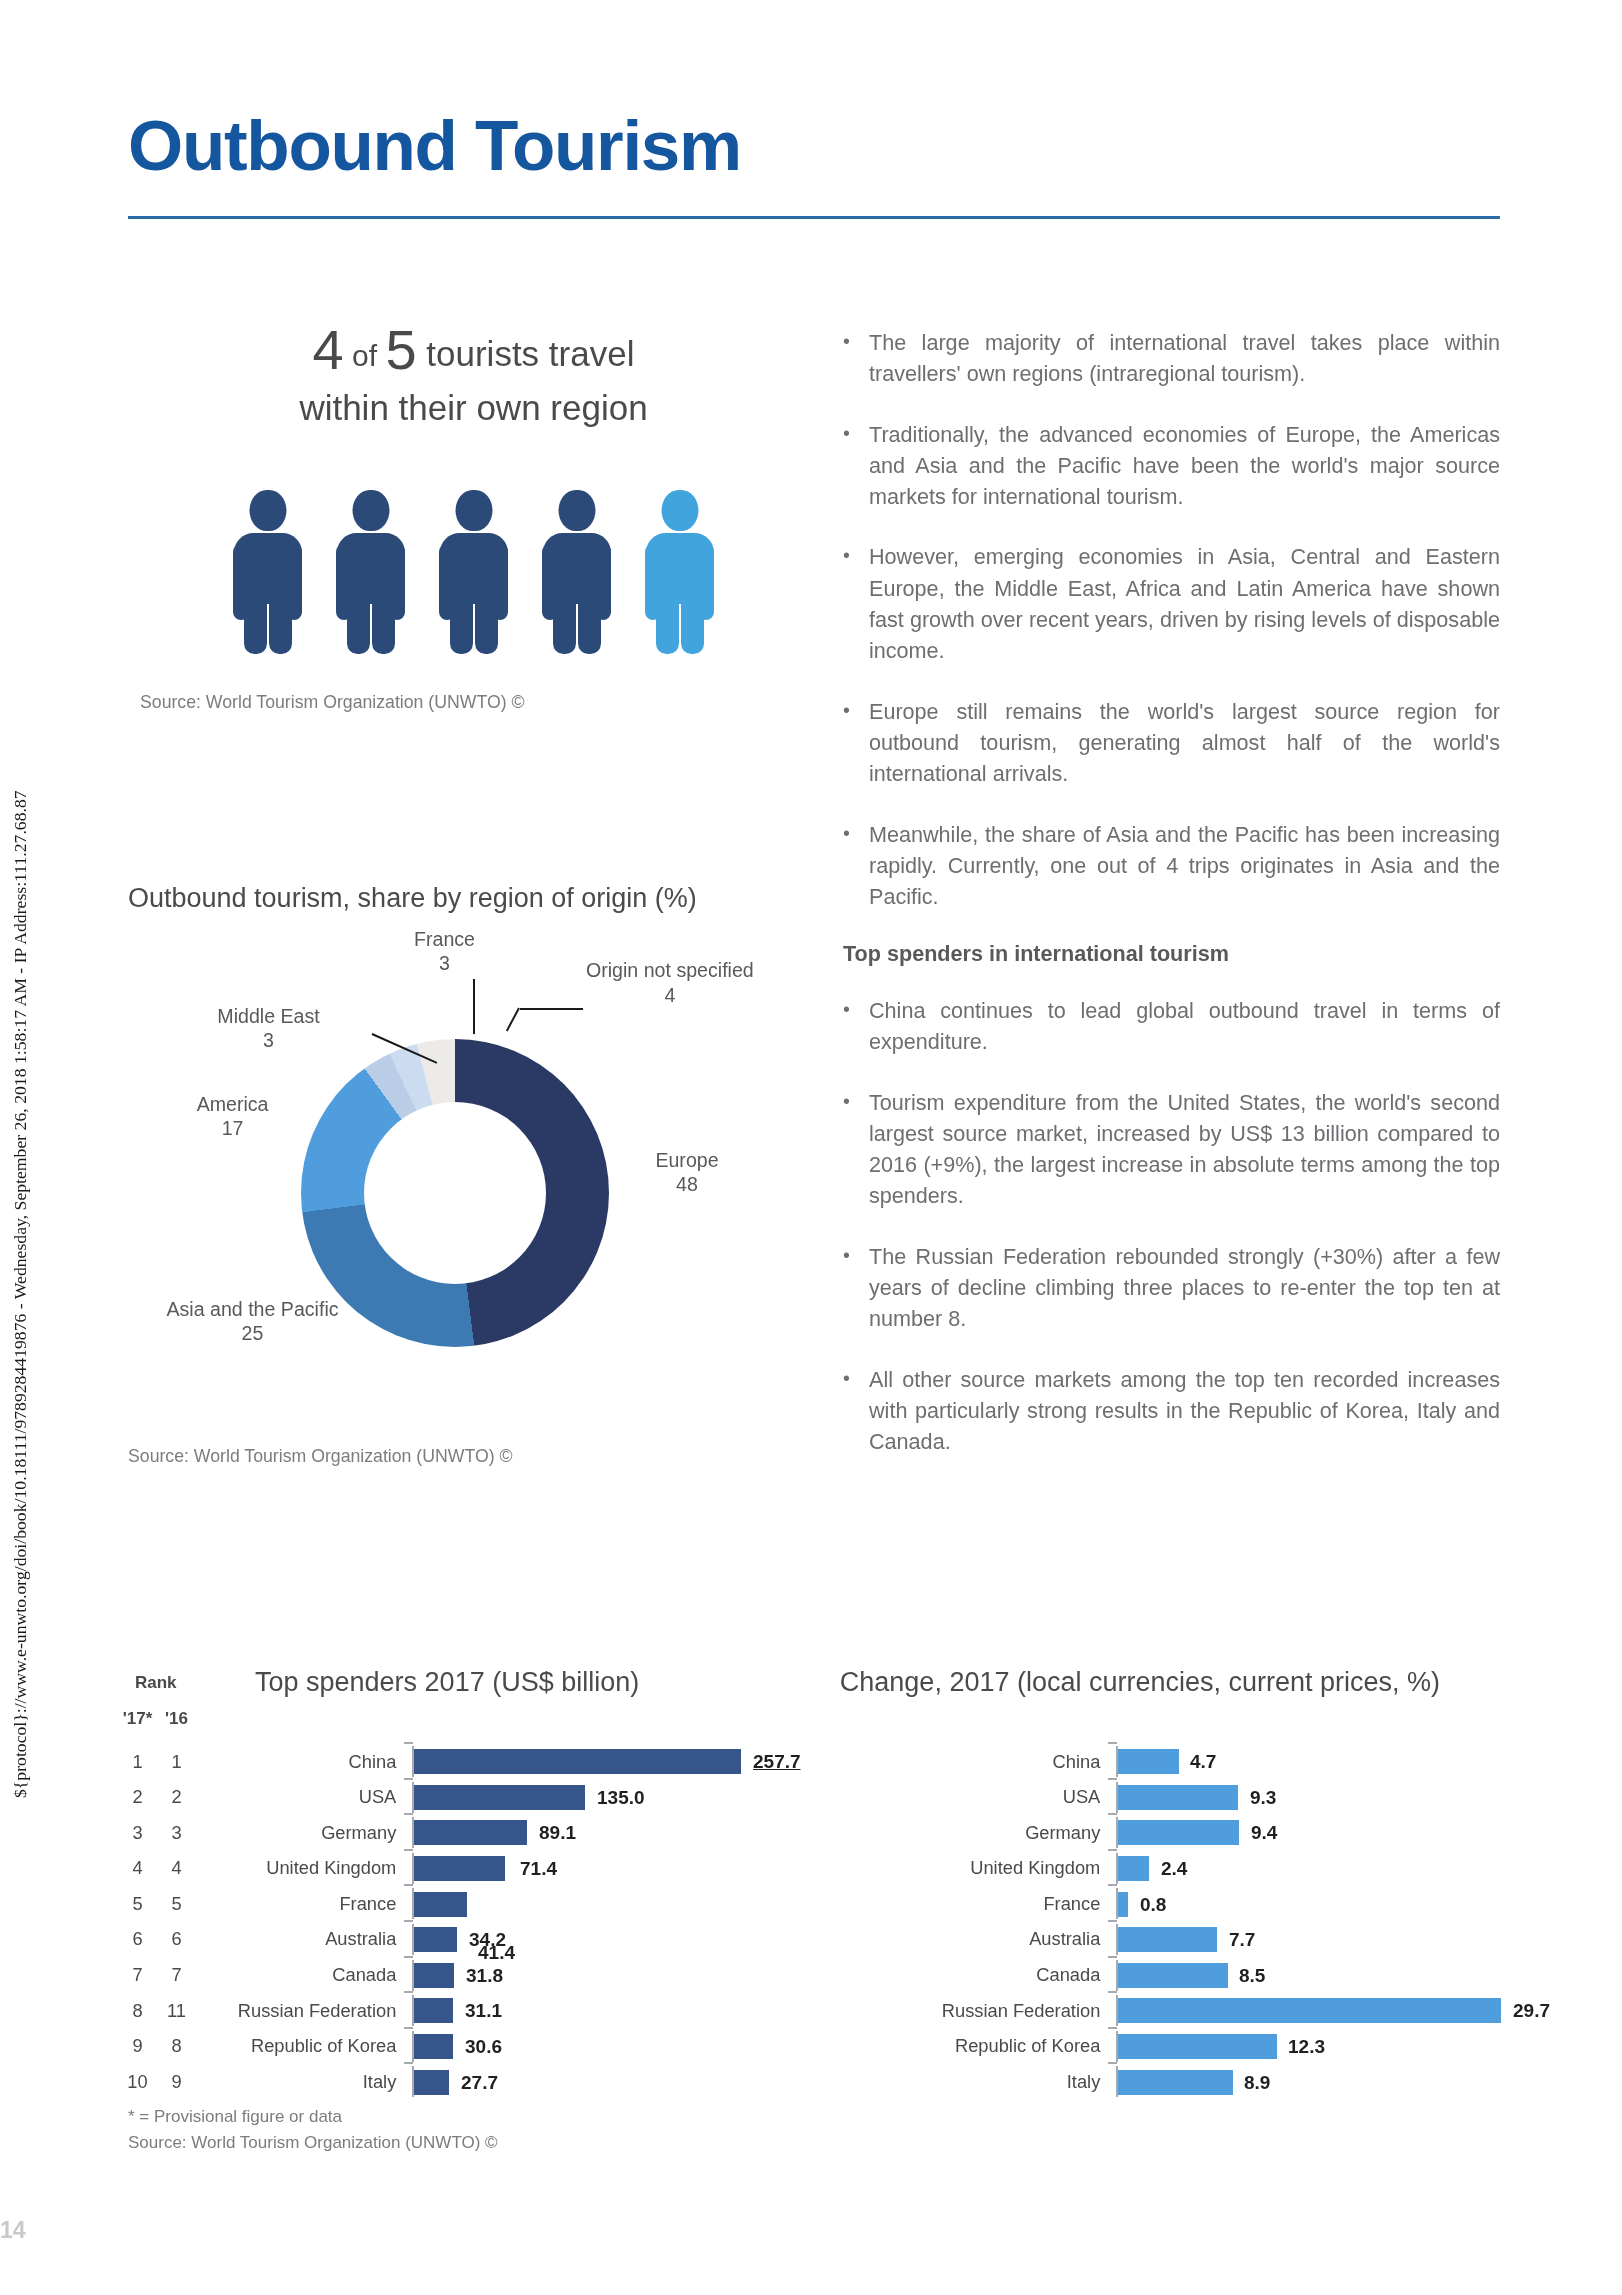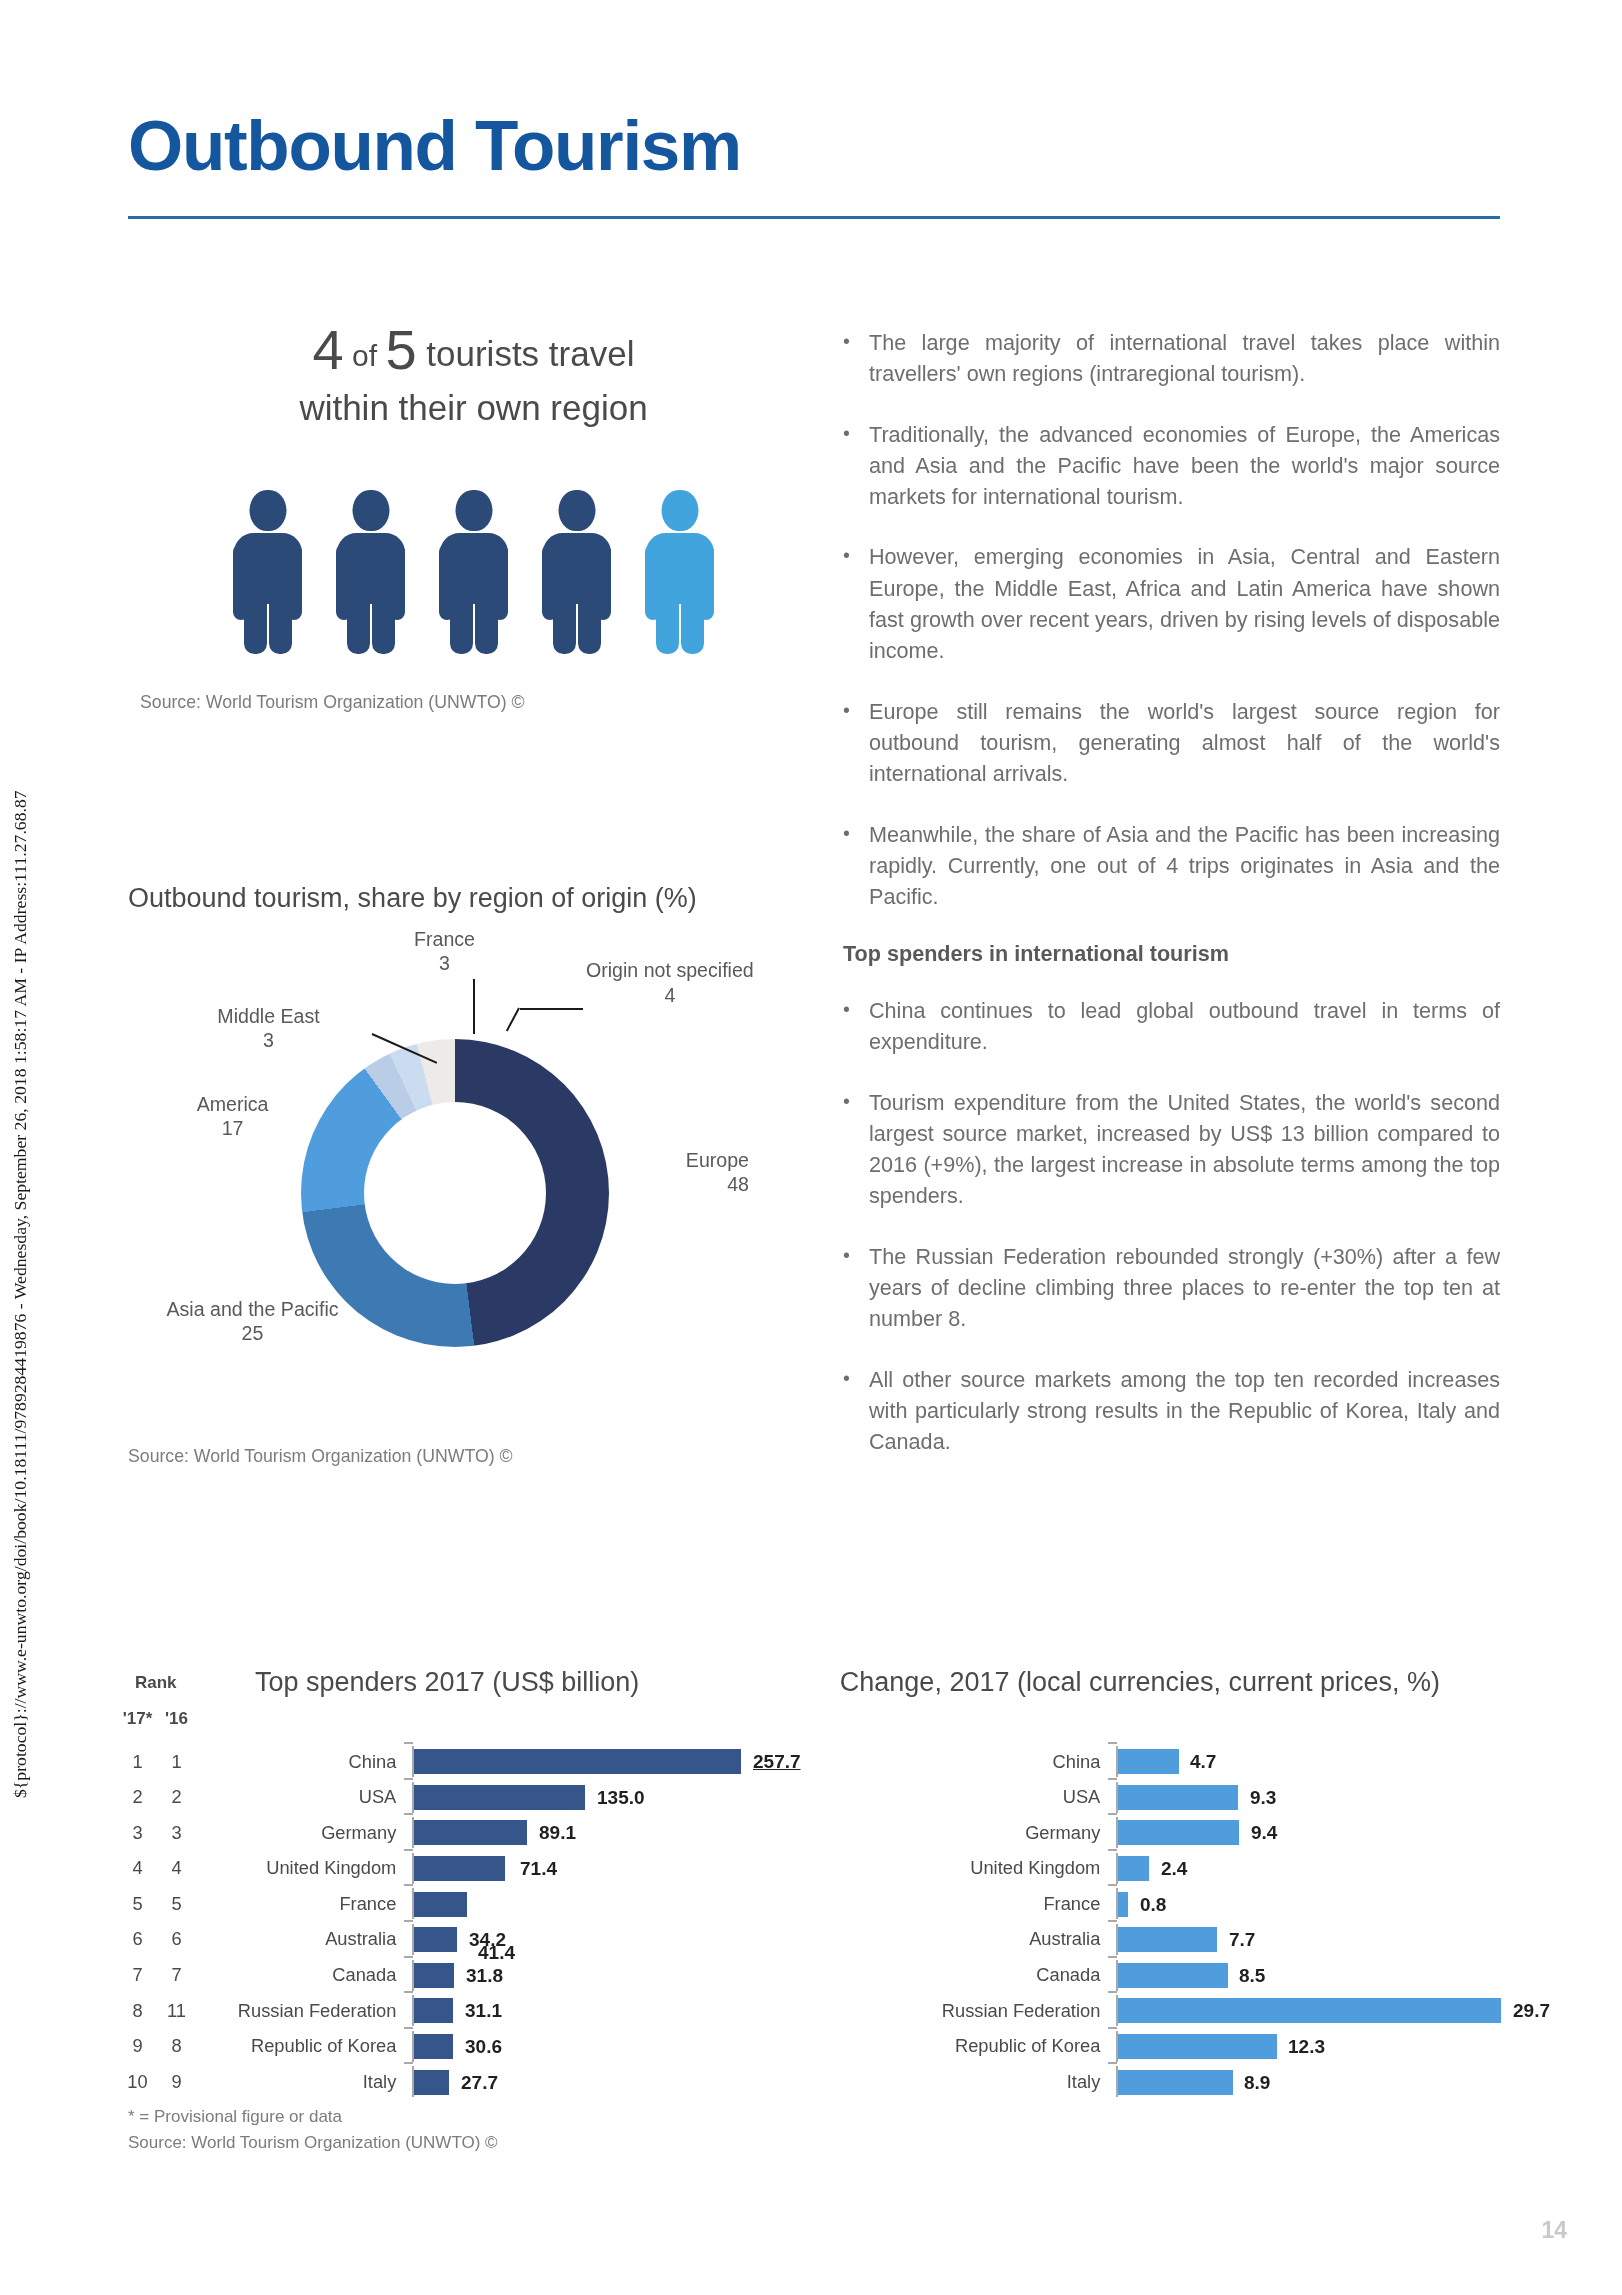--- a/index.html
+++ b/index.html
@@ -210,21 +210,21 @@
   .change-block .bchart-title { position: absolute; left: 11.8px; top: 18.3px; }
   .change-block .rows { left: 0; top: 97px; width: 739px; }
   .change-block .row .cname { width: 288px; }
 
   .foot {
     position: absolute; left: 128px; top: 2104px;
     font-size: 17px; color: #7b7c7e; line-height: 1.55; font-weight: 300;
   }
   .pageno {
     position: absolute; left: 0; top: 2217px; width: 1567px;
-    text-align: right; font-size: 23px; font-weight: bold; color: #c8c9cb;
+    text-align: left; font-size: 23px; font-weight: bold; color: #c8c9cb;
   }
 </style>
 </head>
 <body>
 
 <div class="sidebar-stamp">${protocol}://www.e-unwto.org/doi/book/10.18111/9789284419876 - Wednesday, September 26, 2018 1:58:17 AM - IP Address:111.27.68.87</div>
 
 <div class="page">
 
   <div class="title">Outbound Tourism</div>
@@ -313,21 +313,21 @@
       <div class="dlabel" style="left:19.6px; top:152px; text-align:center; width:170px;">
         <span>America</span>
         <span class="v">17</span>
       </div>
 
       <div class="dlabel" style="left:-6.5px; top:357px; text-align:center; width:262px;">
         <span>Asia and the Pacific</span>
         <span class="v">25</span>
       </div>
 
-      <div class="dlabel" style="left:497px; top:208px; text-align:right; width:124px;">
+      <div class="dlabel" style="left:497px; top:208px; text-align:center; width:124px;">
         <span>Europe</span>
         <span class="v">48</span>
       </div>
     </div>
 
     <div class="donut-src">Source: World Tourism Organization (UNWTO) ©</div>
   </div>
 
   <div class="right-col" id="right-col">
       <div class="bullet">

